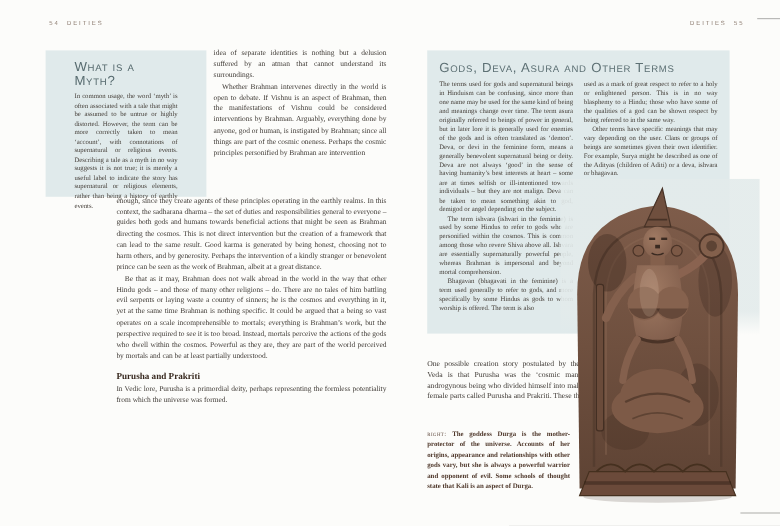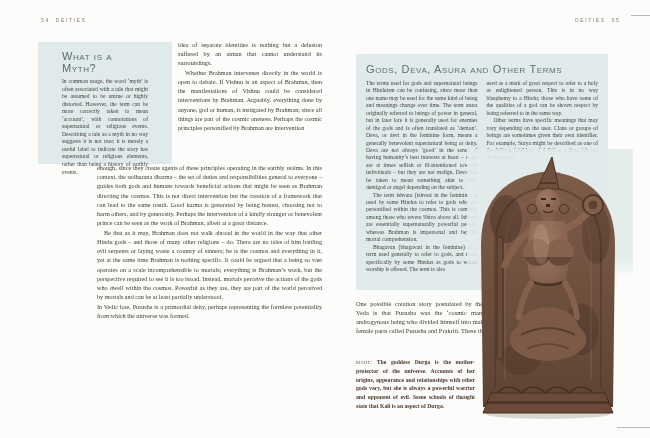--- a/index.html
+++ b/index.html
@@ -36,21 +36,21 @@
   .midcol .para{line-height:1.49;margin:0;}
   .lowerblock{
     position:absolute;left:97px;top:163px;width:225px;font-size:6.2px;
   }
   .lowerblock .para{line-height:1.49;margin:0;}
   .subhead{
     font-size:7.6px;font-weight:bold;color:#38291f;margin:7px 0 2px 0;
   }
   
   .terms-box{
-    position:absolute;left:356px;top:54px;width:252px;height:236px;
+    position:absolute;left:356px;top:42px;width:252px;height:236px;
     background:#e0eaeb;box-sizing:border-box;padding:9px 10px;
   }
   .terms-box .box-title{color:#5d7074;margin-bottom:5px;}
   .twocol{display:flex;gap:9px;}
   .twocol .col{width:112px;font-size:5.6px;}
   .twocol .para{line-height:1.33;color:#453f39;margin:0;}
   .creation{
     position:absolute;left:356px;top:299px;width:140px;font-size:6.4px;
   }
   .creation .para{line-height:1.42;}
@@ -84,20 +84,21 @@
   </div>
 
   <div class="midcol">
     <p class="para noindent">idea of separate identities is nothing but a delusion suffered by an atman that cannot understand its surroundings.</p>
     <p class="para indent">Whether Brahman intervenes directly in the world is open to debate. If Vishnu is an aspect of Brahman, then the manifestations of Vishnu could be considered interventions by Brahman. Arguably, everything done by anyone, god or human, is instigated by Brahman; since all things are part of the cosmic oneness. Perhaps the cosmic principles personified by Brahman are intervention</p>
   </div>
 
   <div class="lowerblock">
     <p class="para noindent">enough, since they create agents of these principles operating in the earthly realms. In this context, the sadharana dharma – the set of duties and responsibilities general to everyone – guides both gods and humans towards beneficial actions that might be seen as Brahman directing the cosmos. This is not direct intervention but the creation of a framework that can lead to the same result. Good karma is generated by being honest, choosing not to harm others, and by generosity. Perhaps the intervention of a kindly stranger or benevolent prince can be seen as the work of Brahman, albeit at a great distance.</p>
     <p class="para indent">Be that as it may, Brahman does not walk abroad in the world in the way that other Hindu gods – and those of many other religions – do. There are no tales of him battling evil serpents or laying waste a country of sinners; he is the cosmos and everything in it, yet at the same time Brahman is nothing specific. It could be argued that a being so vast operates on a scale incomprehensible to mortals; everything is Brahman’s work, but the perspective required to see it is too broad. Instead, mortals perceive the actions of the gods who dwell within the cosmos. Powerful as they are, they are part of the world perceived by mortals and can be at least partially understood.</p>
+    <div class="subhead">Purusha and Prakriti</div>
     <p class="para noindent">In Vedic lore, Purusha is a primordial deity, perhaps representing the formless potentiality from which the universe was formed.</p>
   </div>
 
   <div class="folio" style="left:575px;top:17px;">
     <span>DEITIES</span>
     <span class="num">55</span>
   </div>
 
   <div class="terms-box">
     <div class="box-title">Gods, Deva, Asura and Other Terms</div>

